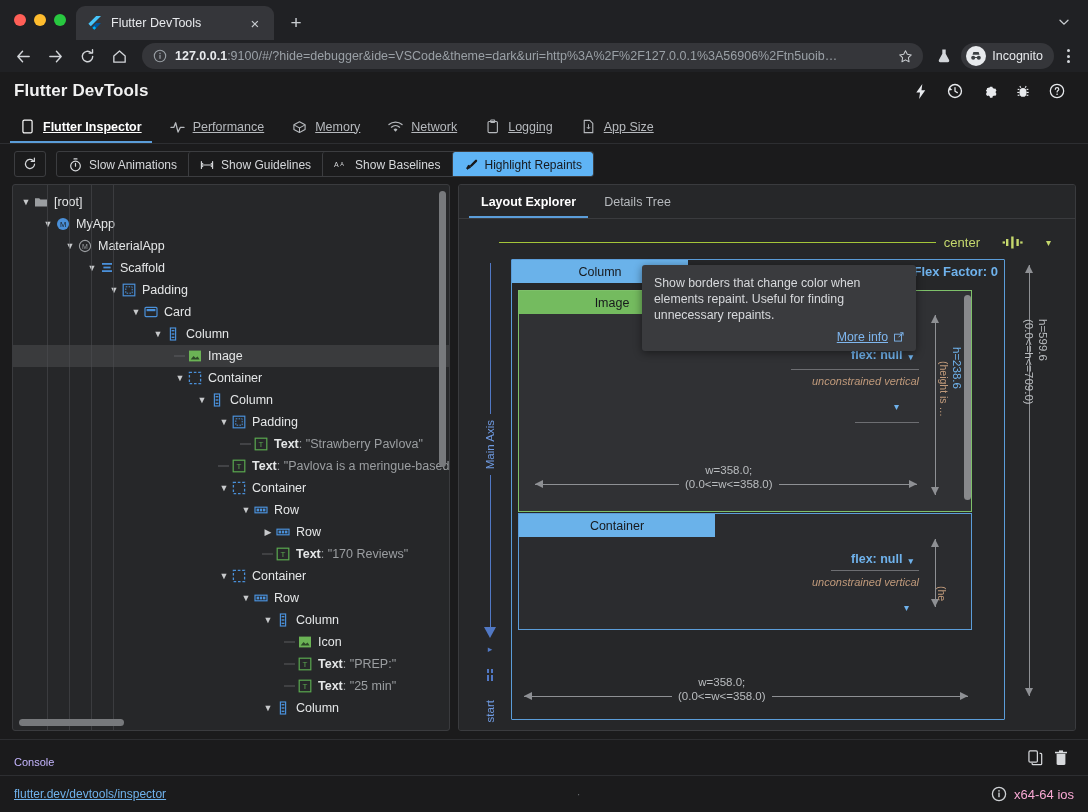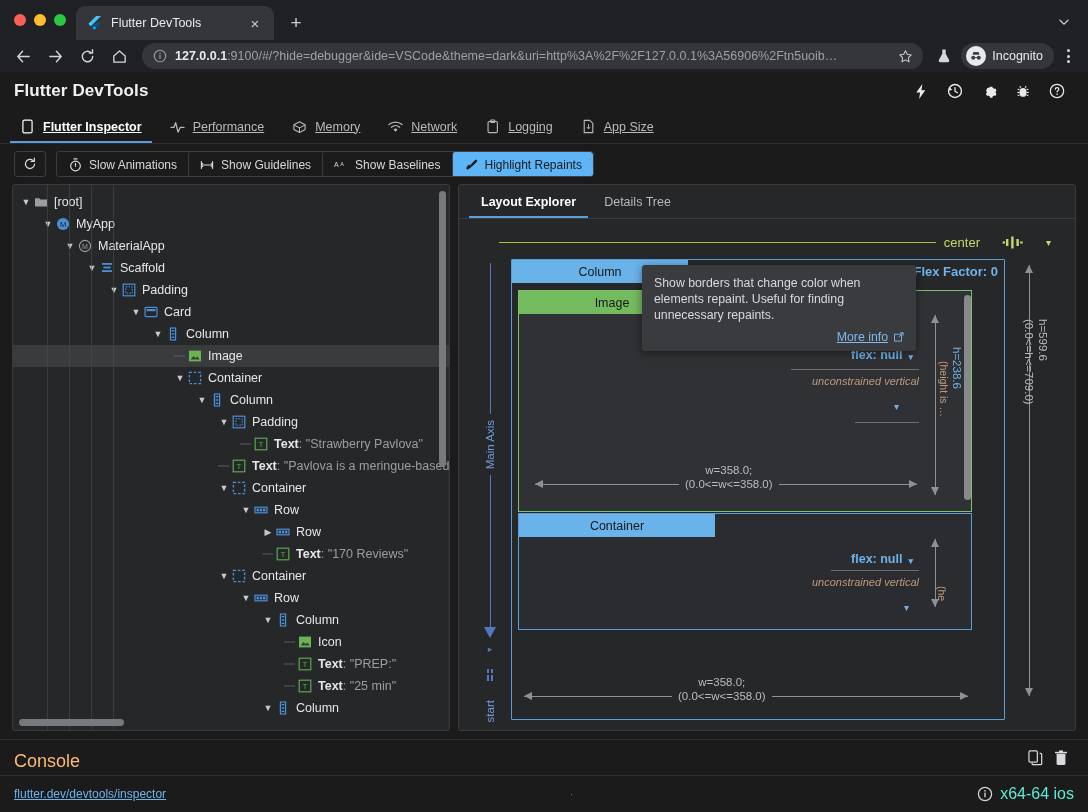--- a/index.html
+++ b/index.html
@@ -297,31 +297,31 @@
   .tooltip-link-row { display: flex; justify-content: flex-end; align-items: center; gap: 6px; margin-top: 7px; }
   .tooltip-link { color: #7fb7ef; font-size: 12.3px; text-decoration: underline; }
   .tooltip-ext { color: #7fb7ef; font-size: 10px; }
 
   
   .console-bar {
     height: 36px; flex: 0 0 36px; display: flex; align-items: center;
     padding: 0 14px; background: #1b1b1c; border-top: 1px solid #2d2e31;
     margin-top: 8px;
   }
-  .console-title { font-size: 18px; color: #fdba74; margin-top: 8px; }
+  .console-title { font-size: 11px; color: #c4b5fd; margin-top: 8px; }
   .console-spacer { flex: 1; }
   .console-icon { width: 26px; height: 24px; display:flex; align-items:center; justify-content:center; color:#d7d9dc; }
 
   .status-bar {
     height: 37px; flex: 0 0 37px; display: flex; align-items: center;
     padding: 0 14px; background: #1b1b1c; border-top: 1px solid #2d2e31;
   }
   .status-link { color: #6fb2ec; font-size: 12px; text-decoration: underline; }
   .status-center { flex: 1; text-align: center; color: #6b6d70; font-size: 11px; }
-  .status-right { display: flex; align-items: center; gap: 7px; color: #5eead4; font-size: 16px; }
+  .status-right { display: flex; align-items: center; gap: 7px; color: #f9a8d4; font-size: 13px; }
   .status-info { width: 16px; height: 16px; display:flex; align-items:center; justify-content:center; }
 
   svg { display: block; }
 </style>
 </head>
 <body>
 
 <div class="browser-chrome">
   <div class="tabstrip">
     <div class="traffic">

